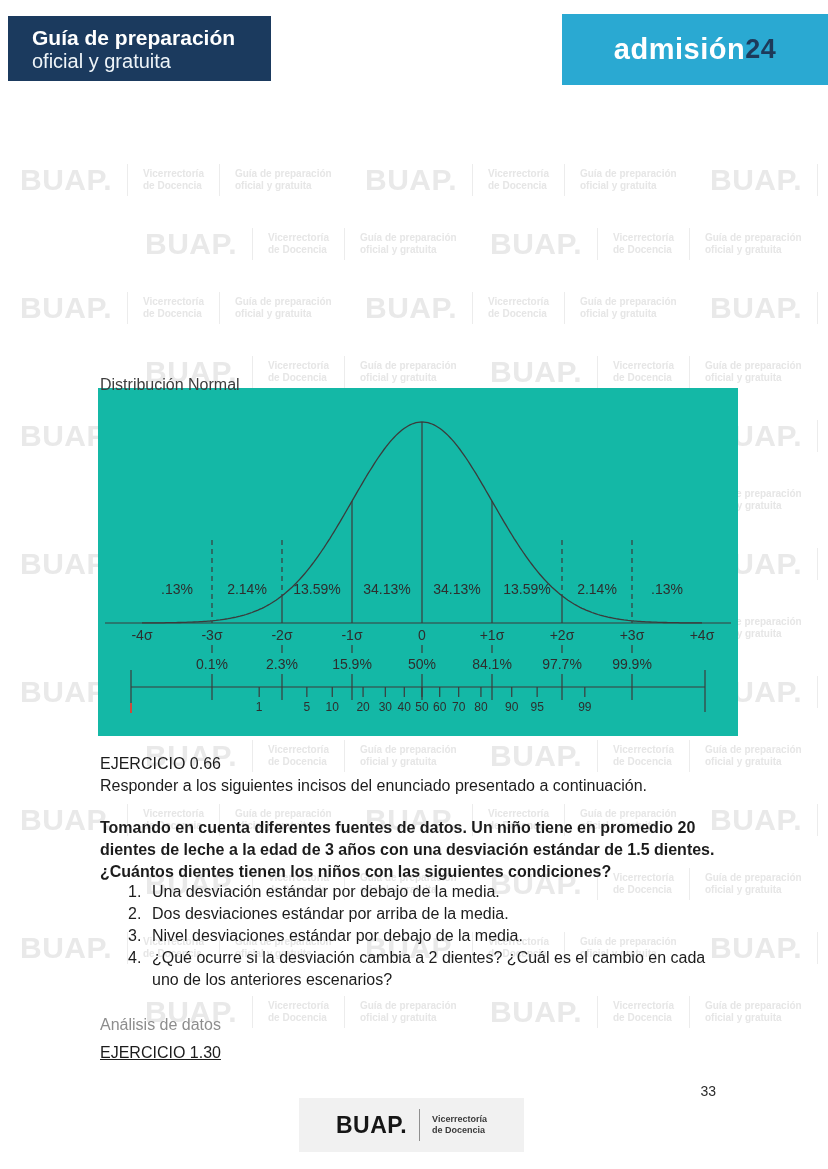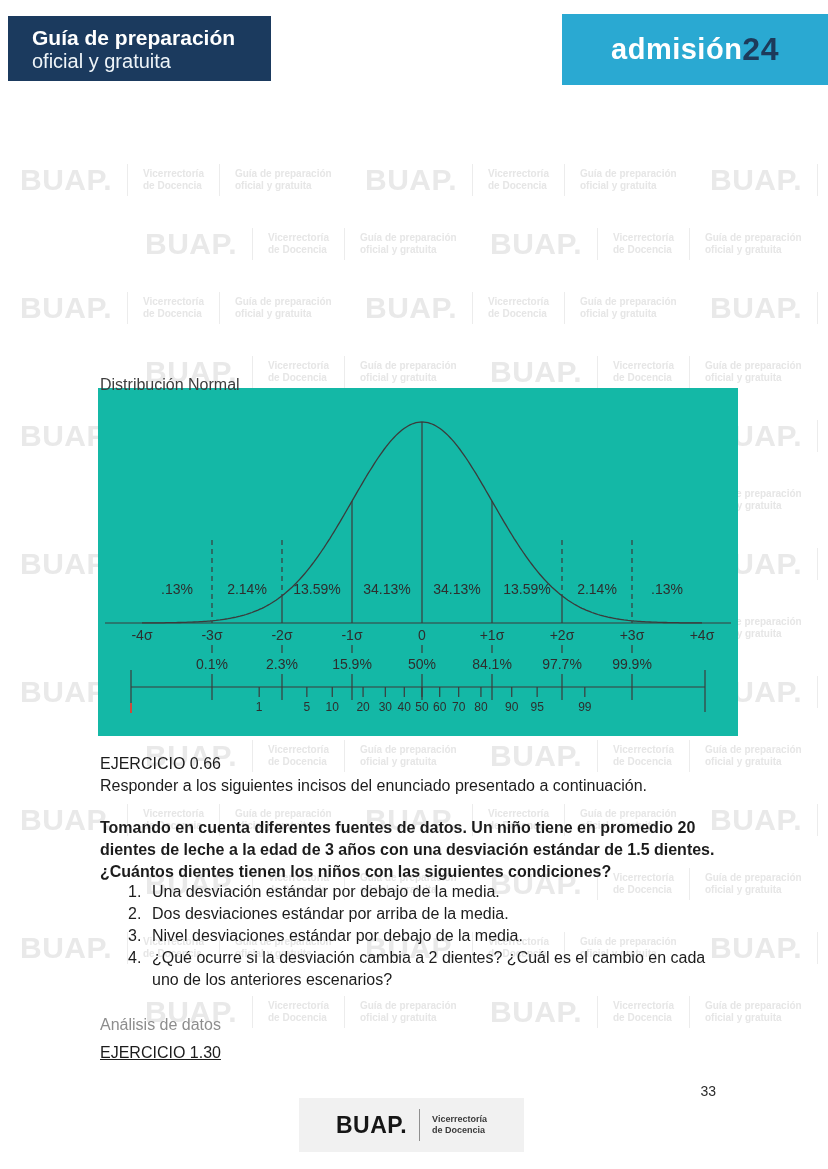--- a/index.html
+++ b/index.html
@@ -15,21 +15,21 @@
   .wm-col{display:flex;flex-direction:column;font-size:10px;font-weight:bold;line-height:12px;color:#e6e6e6;}
   
   .hdr-block{position:absolute;z-index:4;display:flex;align-items:center;justify-content:center;}
   .hdr1{left:8px;top:16px;width:263px;height:65px;justify-content:flex-start;padding-left:24px;box-sizing:border-box;}
   .hdr1 .l1{font-size:21px;font-weight:bold;color:#ffffff;line-height:24px;}
   .hdr1 .l2{font-size:20px;color:#eef4f8;line-height:22px;}
   .hdr2{left:281px;top:18px;width:272px;height:62px;}
   .hdr2 .lbl{font-size:15px;font-weight:bold;color:#ffffff;}
   .hdr3{left:562px;top:14px;width:266px;height:71px;}
   .hdr3 .brand{font-size:29px;font-weight:bold;color:#ffffff;letter-spacing:.5px;}
-  .hdr3 .suffix{font-size:32px;font-weight:bold;letter-spacing:.5px;}
+  .hdr3 .suffix{font-size:27px;font-weight:bold;letter-spacing:.5px;}
   
   .sec-title{position:absolute;left:100px;top:348px;z-index:3;font-size:16px;color:#3d3d3d;margin-top:28px;}
   .diagram{position:absolute;left:98px;top:388px;width:640px;height:348px;background:#14b8a6;z-index:2;}
   .txt{position:absolute;left:100px;z-index:3;font-size:16px;line-height:22px;color:#1c1c1c;}
   .ex-title{top:753px;}
   .ex-intro{top:775px;}
   .ex-para{top:817px;width:648px;font-weight:bold;}
   .ex-list{top:881px;width:620px;}
   .ex-list .li{display:flex;margin:0 0 0 28px;}
   .ex-list .num{width:24px;flex:none;}

